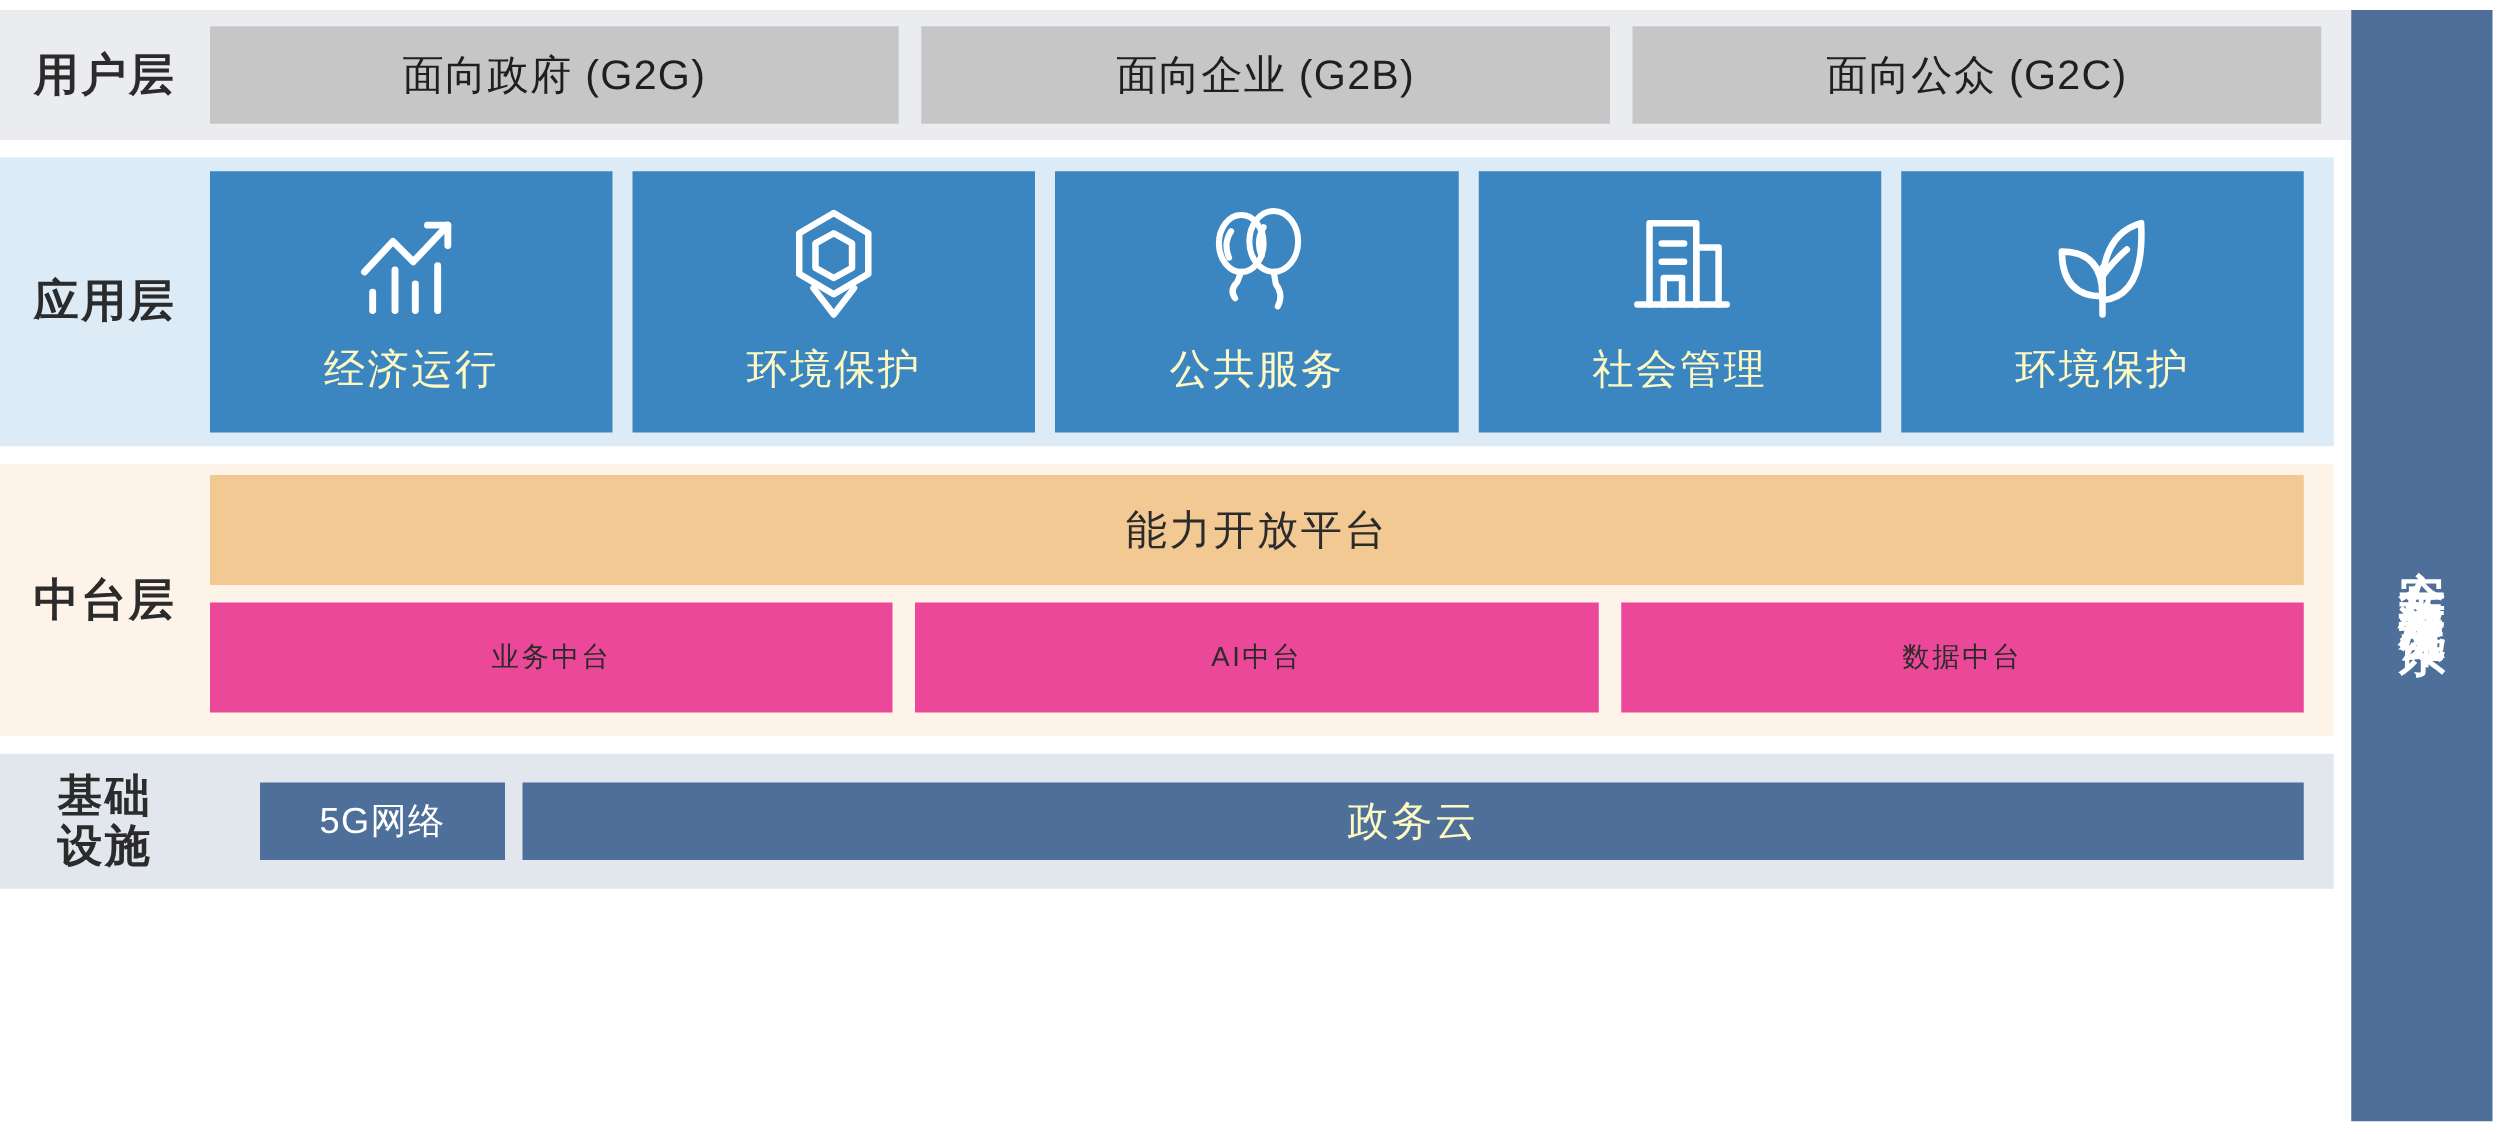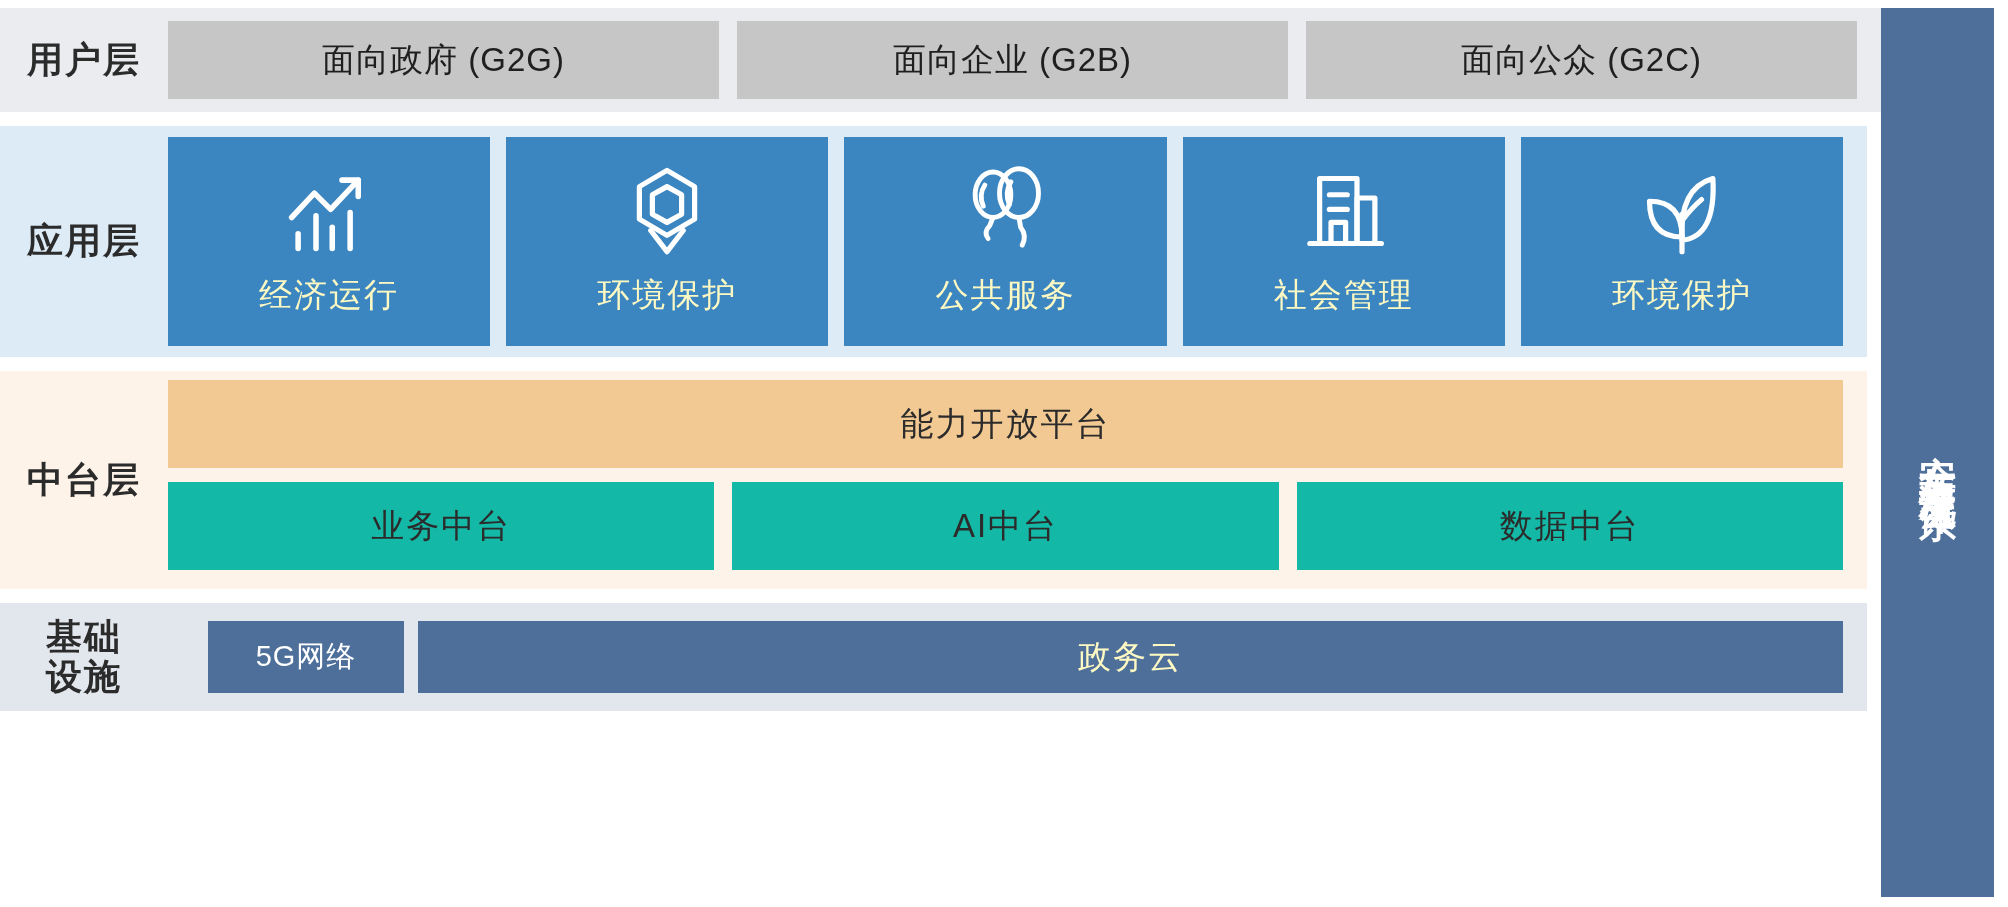--- a/index.html
+++ b/index.html
@@ -134,39 +134,39 @@
     letter-spacing: 2px;
   }
   .mid-row {
     display: flex;
     flex-direction: row;
     gap: 18px;
     height: 88px;
   }
   .mid-box {
     flex: 1;
-    background: #14b8a6;
+    background: #ec4899;
     color: #2b2b2b;
-    font-size: 33px;
+    font-size: 22px;
     display: flex;
     align-items: center;
     justify-content: center;
     letter-spacing: 2px;
   }
 
   
   .layer-infra {
     background: #e2e7ee;
     height: 108px;
     margin-right: 14px;
   }
   .layer-infra .layer-body {
     gap: 14px;
     padding-right: 24px;
-    height: 72px;
+    height: 62px;
     padding-left: 40px;
   }
   .infra-small {
     width: 196px;
     min-width: 196px;
     background: #4d6f9a;
     color: #ffffff;
     font-size: 29px;
     display: flex;
     align-items: center;

